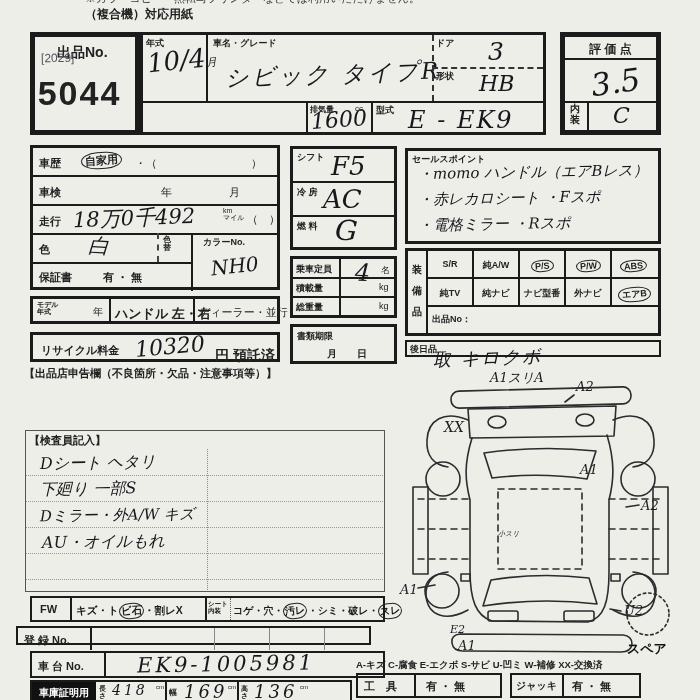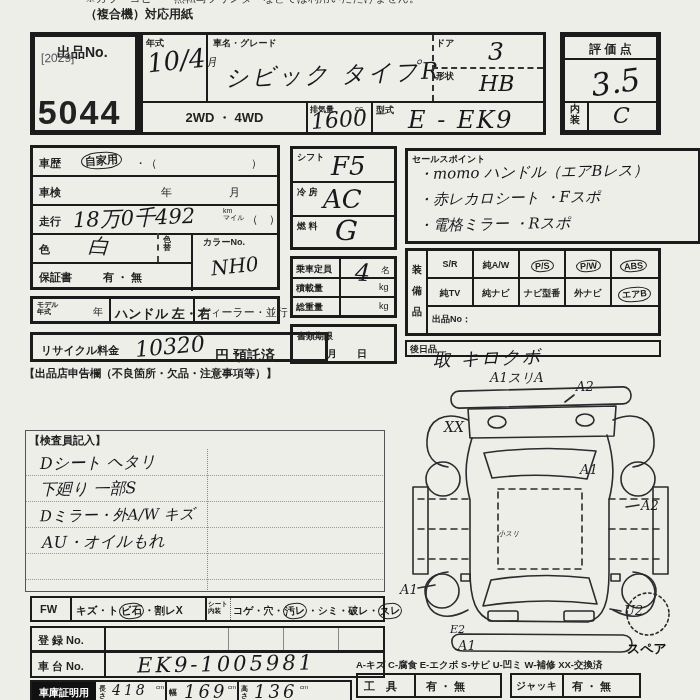--- a/index.html
+++ b/index.html
@@ -30,21 +30,21 @@
 </style>
 </head>
 <body>
 
 <div class="abs plain" style="left:85px;top:-9px;font-size:11px;height:13px;overflow:hidden;color:#3a3a3a">※カラーコピー・熱転写プリンターなどでは利用いただけません。</div>
 <div class="abs lbl" style="left:85px;top:6px;font-size:12px">（複合機）対応用紙</div>
 
 <div class="box" style="left:30px;top:32px;width:110px;height:103px;border-width:5px">
   <div class="abs lbl" style="left:22px;top:7px;font-size:14px">出品No.</div>
   <div class="abs plain" style="left:6px;top:14px;font-size:12px;color:#55555c;transform:rotate(-1deg)">[2029]</div>
-  <div class="abs lbl" style="left:0;top:56px;width:89px;text-align:center;font-size:34px;letter-spacing:2px">5044</div>
+  <div class="abs lbl" style="left:0;top:37px;width:89px;text-align:center;font-size:34px;letter-spacing:2px">5044</div>
 </div>
 
 <div class="box" style="left:140px;top:32px;width:406px;height:103px;border-width:3px">
 
   <div class="vline" style="left:63px;top:0;width:2px;height:66px"></div>
   <div class="abs lbl" style="left:3px;top:2px;font-size:9px">年式</div>
   <div class="abs hw" style="left:4px;top:12px;font-size:26px;transform:rotate(-6deg)">
     <span>10/4</span><span style="font-size:11px">月</span>
   </div>
 
@@ -54,21 +54,20 @@
   <div class="abs" style="left:289px;top:0;width:0;height:66px;border-left:2px dashed #333"></div>
   <div class="abs" style="left:289px;top:32px;width:111px;height:0;border-top:2px dashed #333"></div>
   <div class="abs lbl" style="left:293px;top:2px;font-size:9px">ドア</div>
   <div class="abs hw" style="left:345px;top:4px;font-size:25px">3</div>
   <div class="abs lbl" style="left:293px;top:35px;font-size:9px">形状</div>
   <div class="abs hw" style="left:336px;top:38px;font-size:22px">HB</div>
 
   <div class="hline" style="left:0;top:66px;width:400px;height:2px"></div>
   <div class="vline" style="left:163px;top:66px;width:2px;height:31px"></div>
   <div class="vline" style="left:228px;top:66px;width:2px;height:31px"></div>
-  <div class="abs plain" style="left:0;top:74px;width:163px;text-align:center;font-size:13px;font-weight:600">2WD ・ 4WD</div>
   <div class="abs lbl" style="left:167px;top:69px;font-size:8px">排気量</div>
   <div class="abs plain" style="left:212px;top:69px;font-size:8px">cc</div>
   <div class="abs hw" style="left:168px;top:74px;font-size:22px;transform:rotate(-4deg)">1600</div>
   <div class="abs lbl" style="left:233px;top:69px;font-size:9px">型式</div>
   <div class="abs hw" style="left:265px;top:73px;font-size:24px;letter-spacing:2px">E - EK9</div>
 </div>
 
 <div class="box" style="left:560px;top:32px;width:101px;height:103px;border-width:5px">
   <div class="hline" style="left:0;top:21px;width:93px;height:2px"></div>
   <div class="abs lbl" style="left:0;top:4px;width:91px;text-align:center;font-size:12px">評 価 点</div>
@@ -117,21 +116,21 @@
 
 <div class="box" style="left:30px;top:296px;width:250px;height:28px;border-width:3px">
   <div class="vline" style="left:76px;top:0;width:2px;height:22px"></div>
   <div class="vline" style="left:160px;top:0;width:2px;height:22px"></div>
   <div class="abs lbl stack" style="left:4px;top:2px;width:24px;font-size:7px">モデル年式</div>
   <div class="abs plain" style="left:60px;top:6px;font-size:10px">年</div>
   <div class="abs plain" style="left:82px;top:6px;font-size:13px;font-weight:700">ハンドル 左・右</div>
   <div class="abs plain" style="left:166px;top:6px;font-size:11px;font-weight:400">ディーラー・並行</div>
 </div>
 
-<div class="box" style="left:30px;top:332px;width:298px;height:30px;border-width:3px">
+<div class="box" style="left:30px;top:332px;width:250px;height:30px;border-width:3px">
   <div class="abs lbl" style="left:8px;top:8px;font-size:11px">リサイクル料金</div>
   <div class="abs hw" style="left:102px;top:1px;font-size:22px;transform:rotate(-5deg)">10320</div>
   <div class="abs lbl" style="left:182px;top:12px;font-size:14px">円 預託済</div>
 </div>
 <div class="abs lbl" style="left:24px;top:366px;font-size:11px">【出品店申告欄（不良箇所・欠品・注意事項等）】</div>
 
 <div class="box" style="left:290px;top:146px;width:107px;height:104px;border-width:3px">
   <div class="hline" style="left:0;top:32px;width:101px;height:2px"></div>
   <div class="hline" style="left:0;top:66px;width:101px;height:2px"></div>
   <div class="abs lbl" style="left:4px;top:2px;font-size:9px">シフト</div>
@@ -151,21 +150,21 @@
   <div class="abs lbl" style="left:3px;top:23px;font-size:9px">積載量</div>
   <div class="abs plain" style="left:86px;top:23px;font-size:9px">kg</div>
   <div class="abs lbl" style="left:3px;top:42px;font-size:9px">総重量</div>
   <div class="abs plain" style="left:86px;top:42px;font-size:9px">kg</div>
 </div>
 <div class="box" style="left:290px;top:324px;width:107px;height:40px;border-width:3px">
   <div class="abs lbl" style="left:4px;top:3px;font-size:9px">書類期限</div>
   <div class="abs plain" style="left:34px;top:20px;font-size:10px;font-weight:600">月　　日</div>
 </div>
 
-<div class="box" style="left:405px;top:148px;width:296px;height:96px;border-width:3px">
+<div class="box" style="left:405px;top:148px;width:256px;height:96px;border-width:3px">
   <div class="abs lbl" style="left:4px;top:2px;font-size:9px">セールスポイント</div>
   <div class="abs hw" style="left:10px;top:14px;font-size:15px;transform:rotate(-1deg)">・momo ハンドル（エアBレス）</div>
   <div class="abs hw" style="left:10px;top:40px;font-size:15px;transform:rotate(-1deg)">・赤レカロシート ・Fスポ</div>
   <div class="abs hw" style="left:10px;top:66px;font-size:15px;transform:rotate(-1deg)">・電格ミラー ・Rスポ</div>
 </div>
 
 <div class="box" style="left:405px;top:248px;width:256px;height:88px;border-width:3px">
   <div class="vline" style="left:18px;top:0;width:2px;height:82px"></div>
   <div class="abs lbl stack" style="left:4px;top:8px;width:11px;font-size:10px;letter-spacing:0;line-height:2.1">装備品</div>
   <div class="hline" style="left:18px;top:26px;width:232px;height:2px"></div>
@@ -277,21 +276,21 @@
     <span>キズ・ト</span><span class="circ" style="padding:0 1px">ビ石</span><span>・割レX</span>
   </div>
   <div class="vline" style="left:173px;top:0;width:2px;height:22px"></div>
   <div class="abs lbl stack" style="left:176px;top:3px;width:20px;font-size:6.5px">シート内装</div>
   <div class="abs" style="left:173px;top:0;width:0;height:22px;border-left:1px dotted #666;margin-left:25px"></div>
   <div class="abs" style="left:201px;top:5px;font-size:10px;font-weight:bold;white-space:nowrap">
     <span>コゲ・穴・</span><span class="circ" style="padding:0 1px">汚レ</span><span>・シミ・破レ・</span><span class="circ" style="padding:0 1px">スレ</span>
   </div>
 </div>
 
-<div class="box" style="left:30px;top:626px;width:355px;height:26px">
+<div class="box" style="left:16px;top:626px;width:355px;height:19px">
   <div class="vline" style="left:72px;top:0;width:2px;height:22px"></div>
   <div class="abs lbl" style="left:6px;top:5px;font-size:11px">登 録 No.</div>
   <div class="abs" style="left:196px;top:0;width:0;height:22px;border-left:1px solid #888"></div>
   <div class="abs" style="left:251px;top:0;width:0;height:22px;border-left:1px solid #888"></div>
   <div class="abs" style="left:306px;top:0;width:0;height:22px;border-left:1px solid #888"></div>
 </div>
 <div class="box" style="left:30px;top:651px;width:355px;height:27px">
   <div class="vline" style="left:72px;top:0;width:2px;height:23px"></div>
   <div class="abs lbl" style="left:6px;top:6px;font-size:11px">車 台 No.</div>
   <div class="abs hw" style="left:105px;top:1px;font-size:21px;letter-spacing:3px;transform:rotate(-1deg)">EK9-1005981</div>

